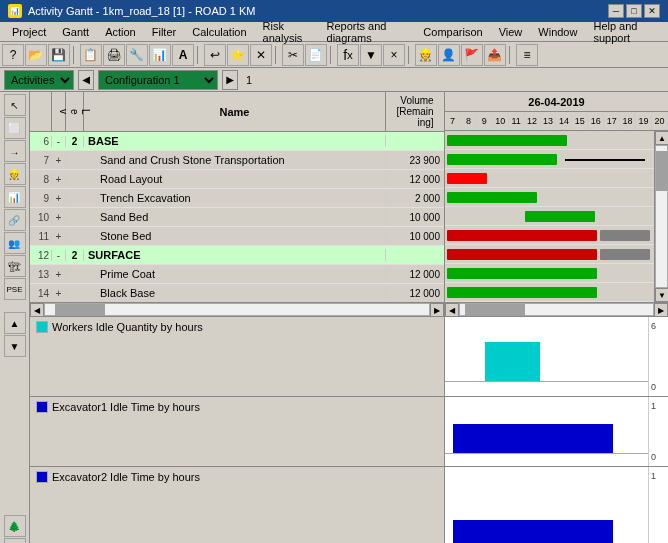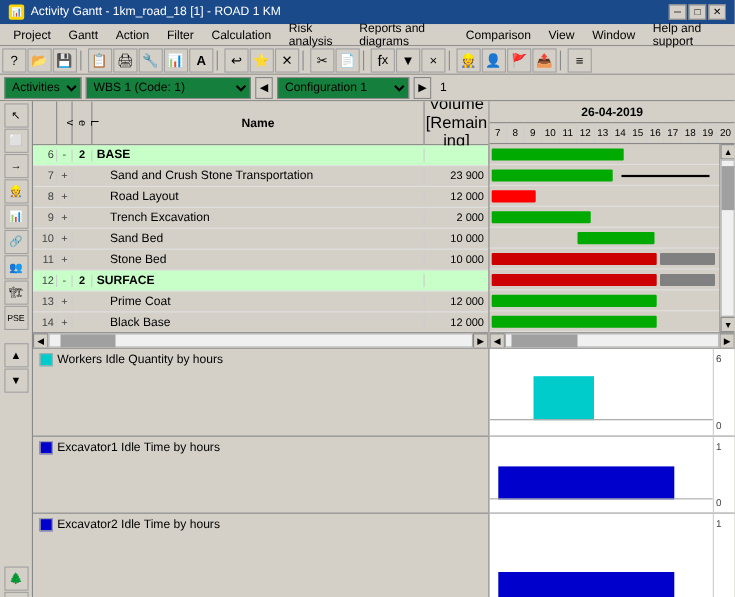--- a/index.html
+++ b/index.html
@@ -134,23 +134,20 @@
   <div class="tb-btn">👤</div>
   <div class="tb-btn">🚩</div>
   <div class="tb-btn">📤</div>
   <div class="tb-sep"></div>
   <div class="tb-btn">≡</div>
 </div>
 
 <div class="toolbar2">
   <select class="dropdown-sel">
     <option>Activities</option>
-  </select>
-  <select class="dropdown-sel" style="width:150px;">
-    <option>WBS 1 (Code: 1)</option>
   </select>
   <div class="nav-arrow">◀</div>
   <select class="dropdown-sel" style="width:120px;">
     <option>Configuration 1</option>
   </select>
   <div class="nav-arrow">▶</div>
   <span style="padding-left:4px;">1</span>
 </div>
 
 <div class="main-content">
@@ -176,21 +173,21 @@
   <div class="content-area">
 
     <div class="upper-section">
 
       <div class="table-area">
         <div class="table-header">
           <div style="width:22px; border-right:1px solid #888;"></div>
           <div style="width:14px; border-right:1px solid #888;"></div>
           <div class="col-lev">L<br>e<br>v</div>
           <div class="col-name">Name</div>
-          <div class="col-vol" style="font-size:15px; text-align:center;">Volume<br>[Remain<br>ing]</div>
+          <div class="col-vol" style="font-size:10px; text-align:right;">Volume<br>[Remain<br>ing]</div>
         </div>
         <div class="table-rows">
 
           <div class="trow trow-base">
             <div class="cell-num">6</div>
             <div class="cell-pm">-</div>
             <div class="cell-lev">2</div>
             <div class="cell-name bold">BASE</div>
             <div class="cell-vol"></div>
           </div>

